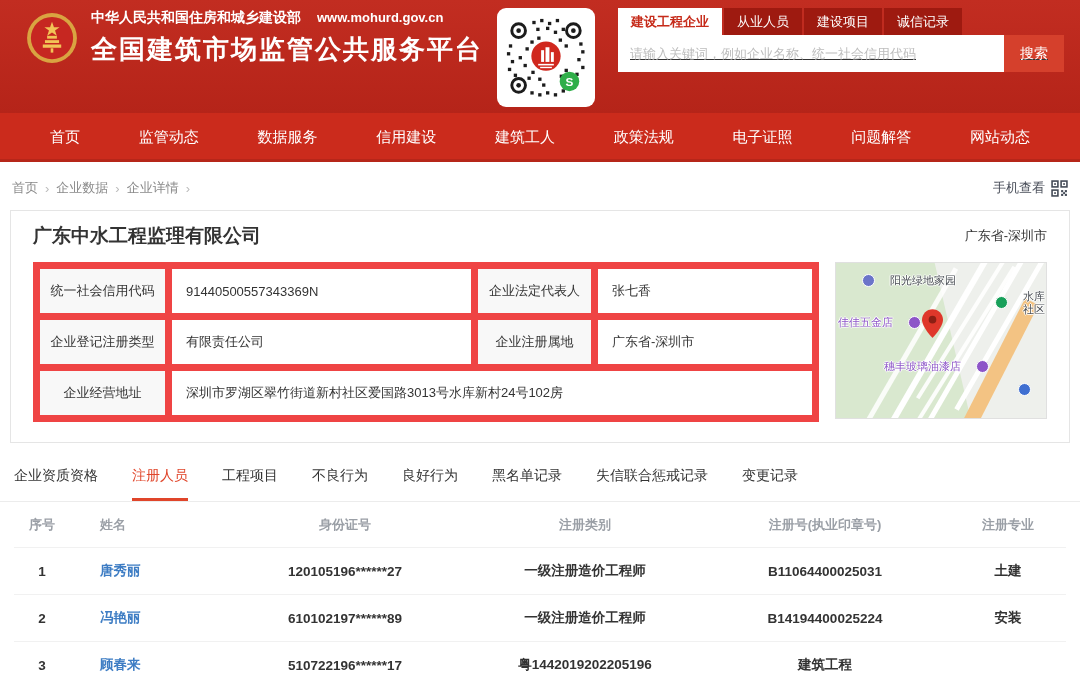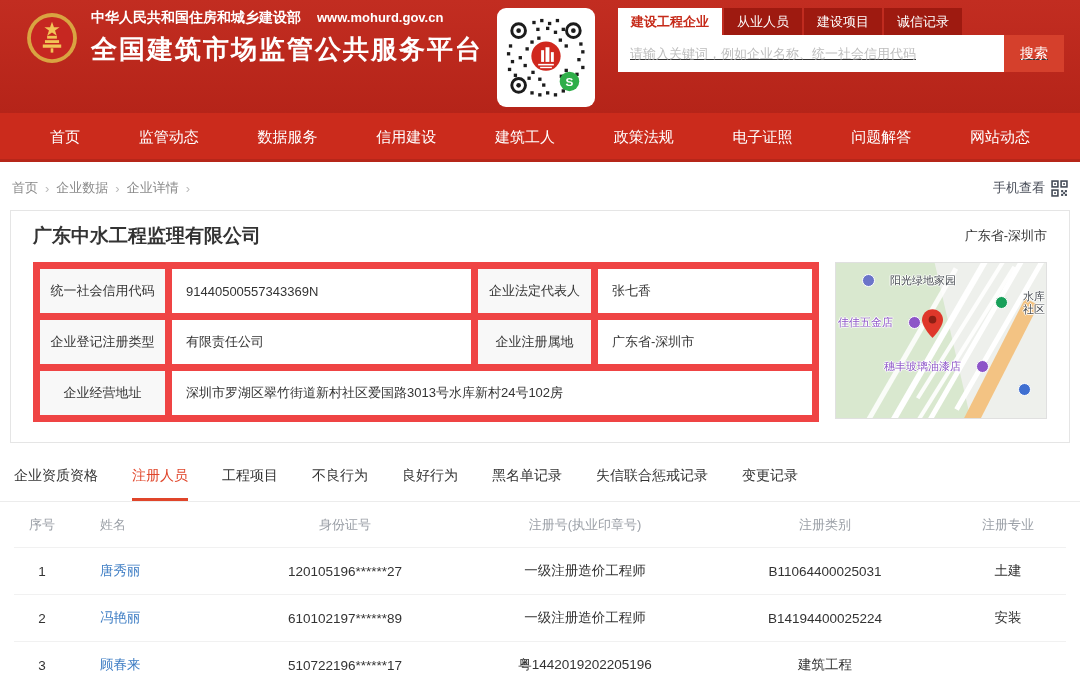--- a/index.html
+++ b/index.html
@@ -73,21 +73,21 @@
   .poi3 { left:2px; top:52px; }
   .poi4 { left:48px; top:96px; }
   .poi5 { left:182px; top:120px; }
   .map-pin { position:absolute; left:86px; top:46px; }
   
   .section-tabs { display:flex; gap:34px; padding:24px 14px 0; border-bottom:1px solid #ececec; font-size:14px; }
   .stab { padding-bottom:13px; cursor:pointer; color:#333; white-space:nowrap; }
   .stab.active { color:#e0452a; border-bottom:3px solid #e0452a; }
   
   .people { padding:0 14px; }
-  .p-head,.p-row { display:grid; grid-template-columns:56px 150px 250px 230px 250px 1fr; align-items:center; }
+  .p-head,.p-row { display:grid; grid-template-columns:56px 150px 250px 230px 250px 1fr; align-items:center;font-weight:bold; }
   .p-head { height:45px; color:#9a9fa6; font-size:13px; }
   .p-row { height:47px; border-top:1px solid #f1f1f1; font-size:13.5px; }
   .cell { text-align:center; }
   .c-name { text-align:left; padding-left:30px; }
   .p-head .c-name { color:#9a9fa6; }
   .name-link { color:#3e7dc4; cursor:pointer; }
 </style>
 </head>
 <body>
 
@@ -309,22 +309,22 @@
   <span class="stab">黑名单记录</span>
   <span class="stab">失信联合惩戒记录</span>
   <span class="stab">变更记录</span>
 </div>
 
 <div class="people">
   <div class="p-head">
     <span class="cell">序号</span>
     <span class="cell c-name">姓名</span>
     <span class="cell">身份证号</span>
+    <span class="cell">注册类别</span>
     <span class="cell">注册号(执业印章号)</span>
-    <span class="cell">注册类别</span>
     <span class="cell">注册专业</span>
   </div>
   <div class="p-row">
     <span class="cell">1</span>
     <span class="cell c-name name-link">唐秀丽</span>
     <span class="cell">120105196******27</span>
     <span class="cell">一级注册造价工程师</span>
     <span class="cell">B11064400025031</span>
     <span class="cell">土建</span>
   </div>

